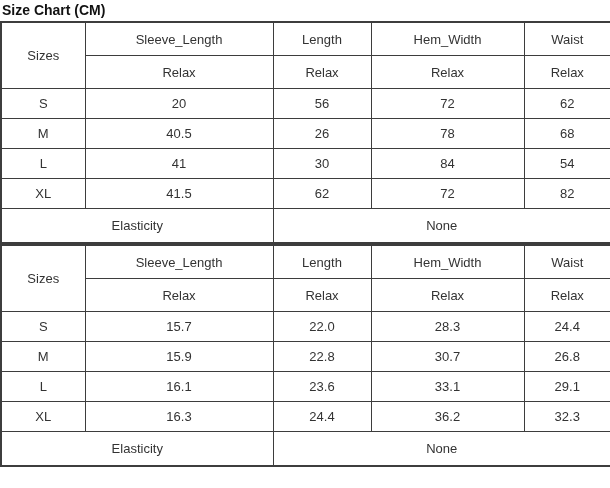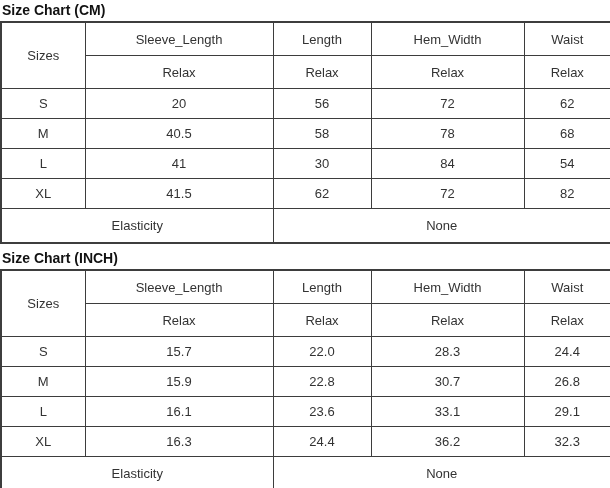--- a/index.html
+++ b/index.html
@@ -80,21 +80,21 @@
       <tr class="data-row">
         <td>S</td>
         <td>20</td>
         <td>56</td>
         <td>72</td>
         <td>62</td>
       </tr>
       <tr class="data-row">
         <td>M</td>
         <td>40.5</td>
-        <td>58</td>
+        <td>26</td>
         <td>78</td>
         <td>68</td>
       </tr>
       <tr class="data-row">
         <td>L</td>
         <td>41</td>
         <td>30</td>
         <td>84</td>
         <td>54</td>
       </tr>
@@ -105,21 +105,20 @@
         <td>72</td>
         <td>82</td>
       </tr>
       <tr class="footer-row">
         <td colspan="2">Elasticity</td>
         <td colspan="3">None</td>
       </tr>
     </tbody>
   </table>
 
-  <div class="chart-title second">Size Chart (INCH)</div>
 
   <table class="size-table">
     <colgroup>
       <col class="c-sizes">
         <col class="c-sleeve">
         <col class="c-length">
         <col class="c-hem">
         <col class="c-waist">
     </colgroup>
     <tbody>

